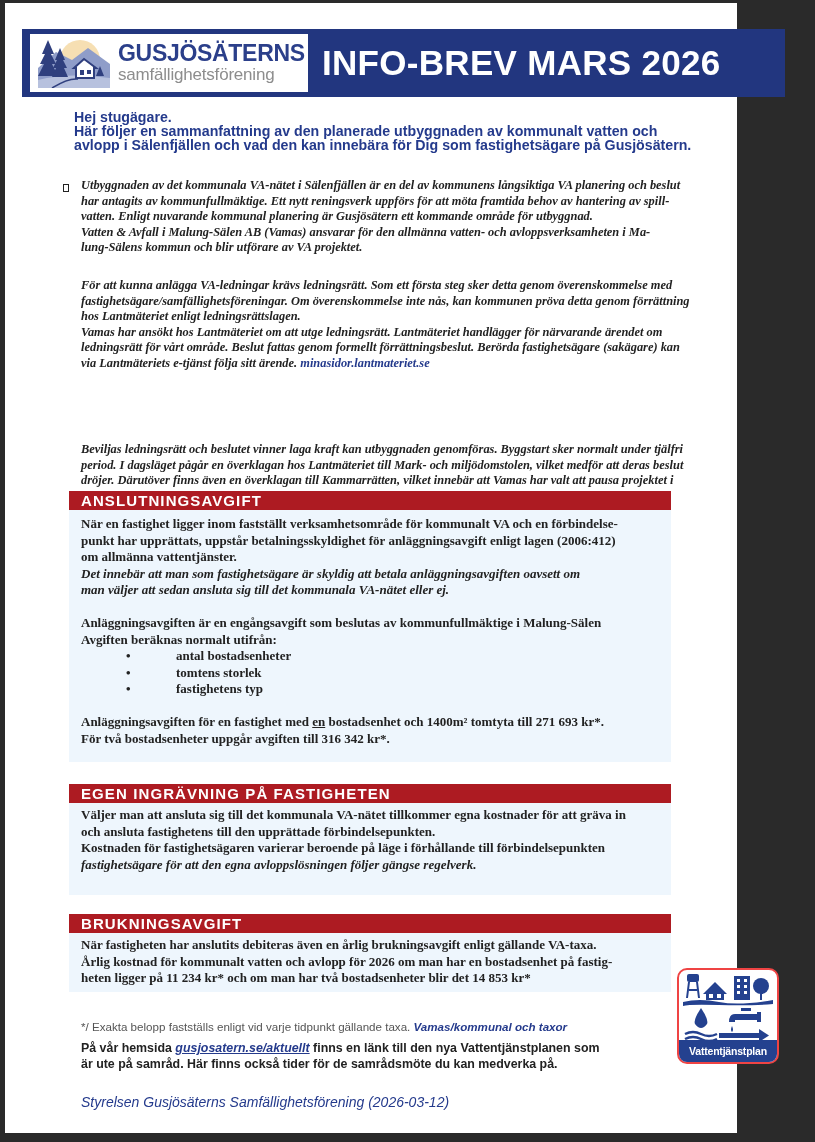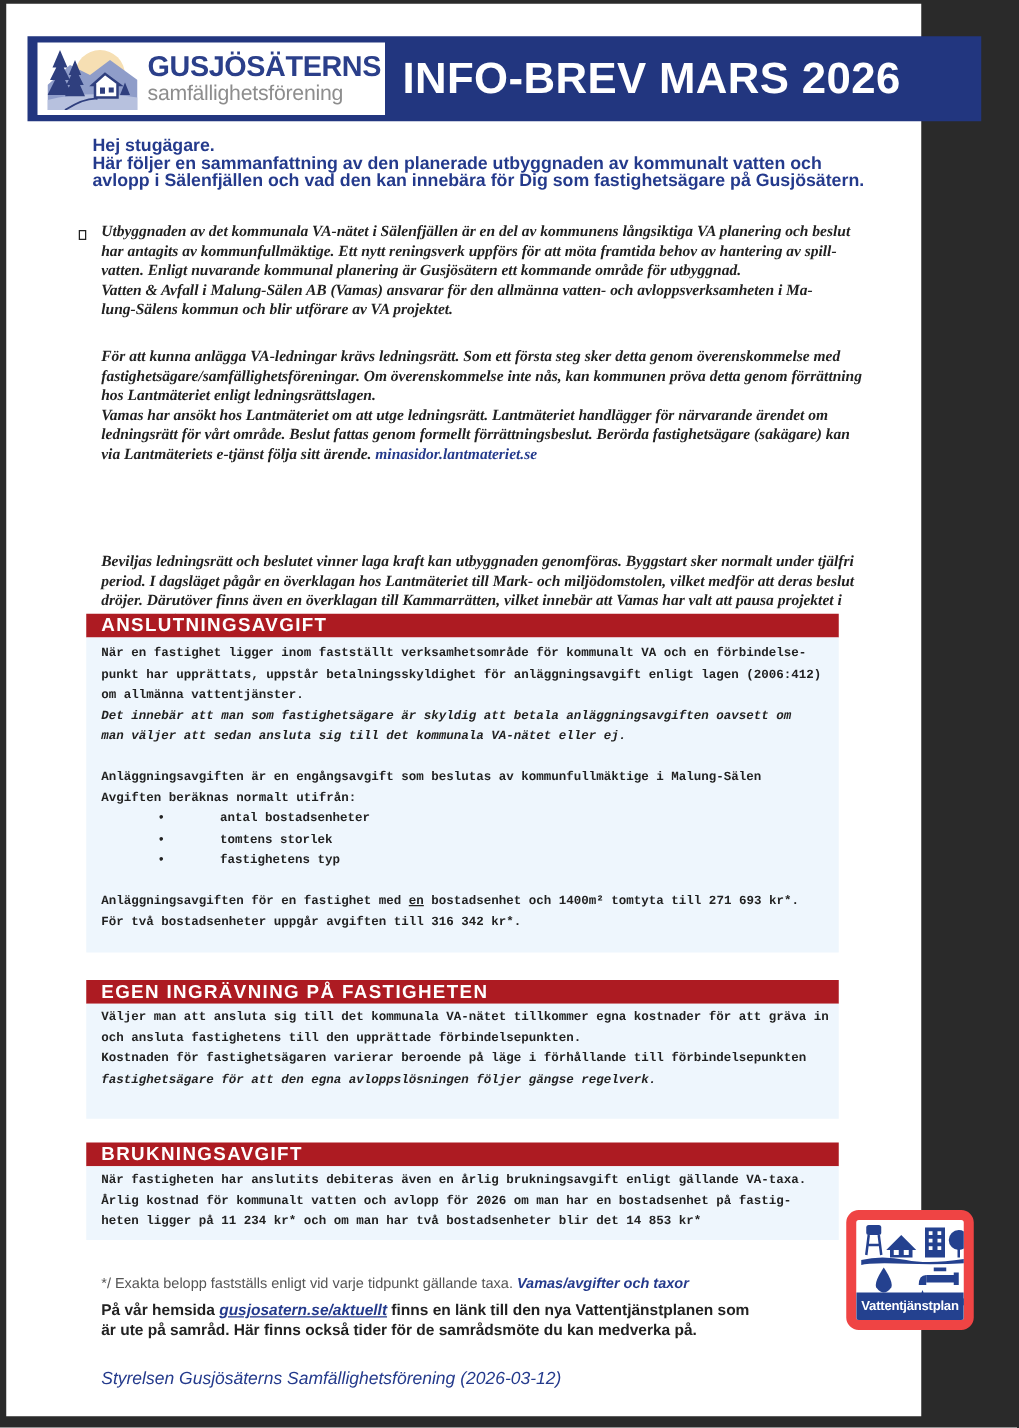--- a/index.html
+++ b/index.html
@@ -47,22 +47,22 @@
     position:absolute; left:58px; top:181px; width:4px; height:6px; border:1px solid #222; background:#fff;
   }
   
   .sec-head {
     position:absolute; left:64px; width:602px; height:19px; background:#ad1b22;
     color:#fff; font-family:"Liberation Sans", sans-serif; font-weight:bold; font-size:15px;
     letter-spacing:1.1px; line-height:19px; padding-left:12px; box-sizing:border-box;
   }
   .sec-body {
     position:absolute; left:64px; width:602px; background:#eef6fd; box-sizing:border-box;
-    padding-left:12px; font-family:Liberation Mono, monospace; font-weight:bold;
-    font-size:10px; line-height:16.6px; color:#222;
+    padding-left:12px; font-family:Liberation Serif, serif; font-weight:bold;
+    font-size:13px; line-height:16.6px; color:#222;
   }
   .sec-body div { white-space:nowrap; }
   .sec-body .em { font-style:italic; font-weight:bold; }
   .sec-body .u { text-decoration:underline; }
   .bullet-row { padding-left:45px; position:relative; }
   .bullet-row .dot { display:inline-block; width:50px; }
   
   .footnote {
     position:absolute; left:76px; top:1017px; font-family:"Liberation Sans", sans-serif;
     font-size:11.6px; color:#555; white-space:nowrap;
@@ -72,21 +72,21 @@
     position:absolute; left:76px; top:1037px; font-family:"Liberation Sans", sans-serif;
     font-weight:bold; font-size:12.4px; color:#222; line-height:16px;
   }
   .footer-text div { white-space:nowrap; }
   .footer-text a { color:#243a8c; font-style:italic; text-decoration:underline; }
   .signature {
     position:absolute; left:76px; top:1091px; font-family:"Liberation Sans", sans-serif;
     font-style:italic; font-size:14px; color:#243a8c; white-space:nowrap;
   }
   .vtp-badge {
-    position:absolute; left:672px; top:965px; width:102px; height:96px; border:8px solid #ef4444;
+    position:absolute; left:672px; top:965px; width:102px; height:96px; border:2px solid #ef4444;
     border-radius:10px; background:#fff; overflow:hidden; box-sizing:border-box;
   }
   .vtp-badge svg { position:absolute; left:0; top:0; }
   .vtp-label {
     position:absolute; left:0; bottom:0; width:100%; height:22px; background:#24418f; color:#fff;
     font-family:"Liberation Sans", sans-serif; font-weight:bold; font-size:10.5px; text-align:center;
     line-height:22px; letter-spacing:-0.2px;
   }
 </style>
 </head>
@@ -173,21 +173,21 @@
     <div class="em">fastighetsägare för att den egna avloppslösningen följer gängse regelverk.</div>
   </div>
 
   <div class="sec-head" style="top:911px;">BRUKNINGSAVGIFT</div>
   <div class="sec-body" style="top:930px; height:59px; padding-top:4px;">
     <div>När fastigheten har anslutits debiteras även en årlig brukningsavgift enligt gällande VA-taxa.</div>
     <div>Årlig kostnad för kommunalt vatten och avlopp för 2026 om man har en bostadsenhet på fastig-</div>
     <div>heten ligger på 11 234 kr* och om man har två bostadsenheter blir det 14 853 kr*</div>
   </div>
 
-  <div class="footnote"><span>*/ Exakta belopp fastställs enligt vid varje tidpunkt gällande taxa. </span><a>Vamas/avgifter och taxor</a></div>
+  <div class="footnote"><span>*/ Exakta belopp fastställs enligt vid varje tidpunkt gällande taxa. </span><a>Vamas/kommunal och taxor</a></div>
 
   <div class="footer-text">
     <div><span>På vår hemsida </span><a>gusjosatern.se/aktuellt</a><span>  finns en länk till den nya Vattentjänstplanen som</span></div>
     <div>är ute på samråd.  Här finns också tider för de samrådsmöte du kan medverka på.</div>
   </div>
 
   <div class="signature">Styrelsen Gusjösäterns Samfällighetsförening (2026-03-12)</div>
 
   <div class="vtp-badge">
     <svg width="98" height="72" viewBox="0 0 98 72">

